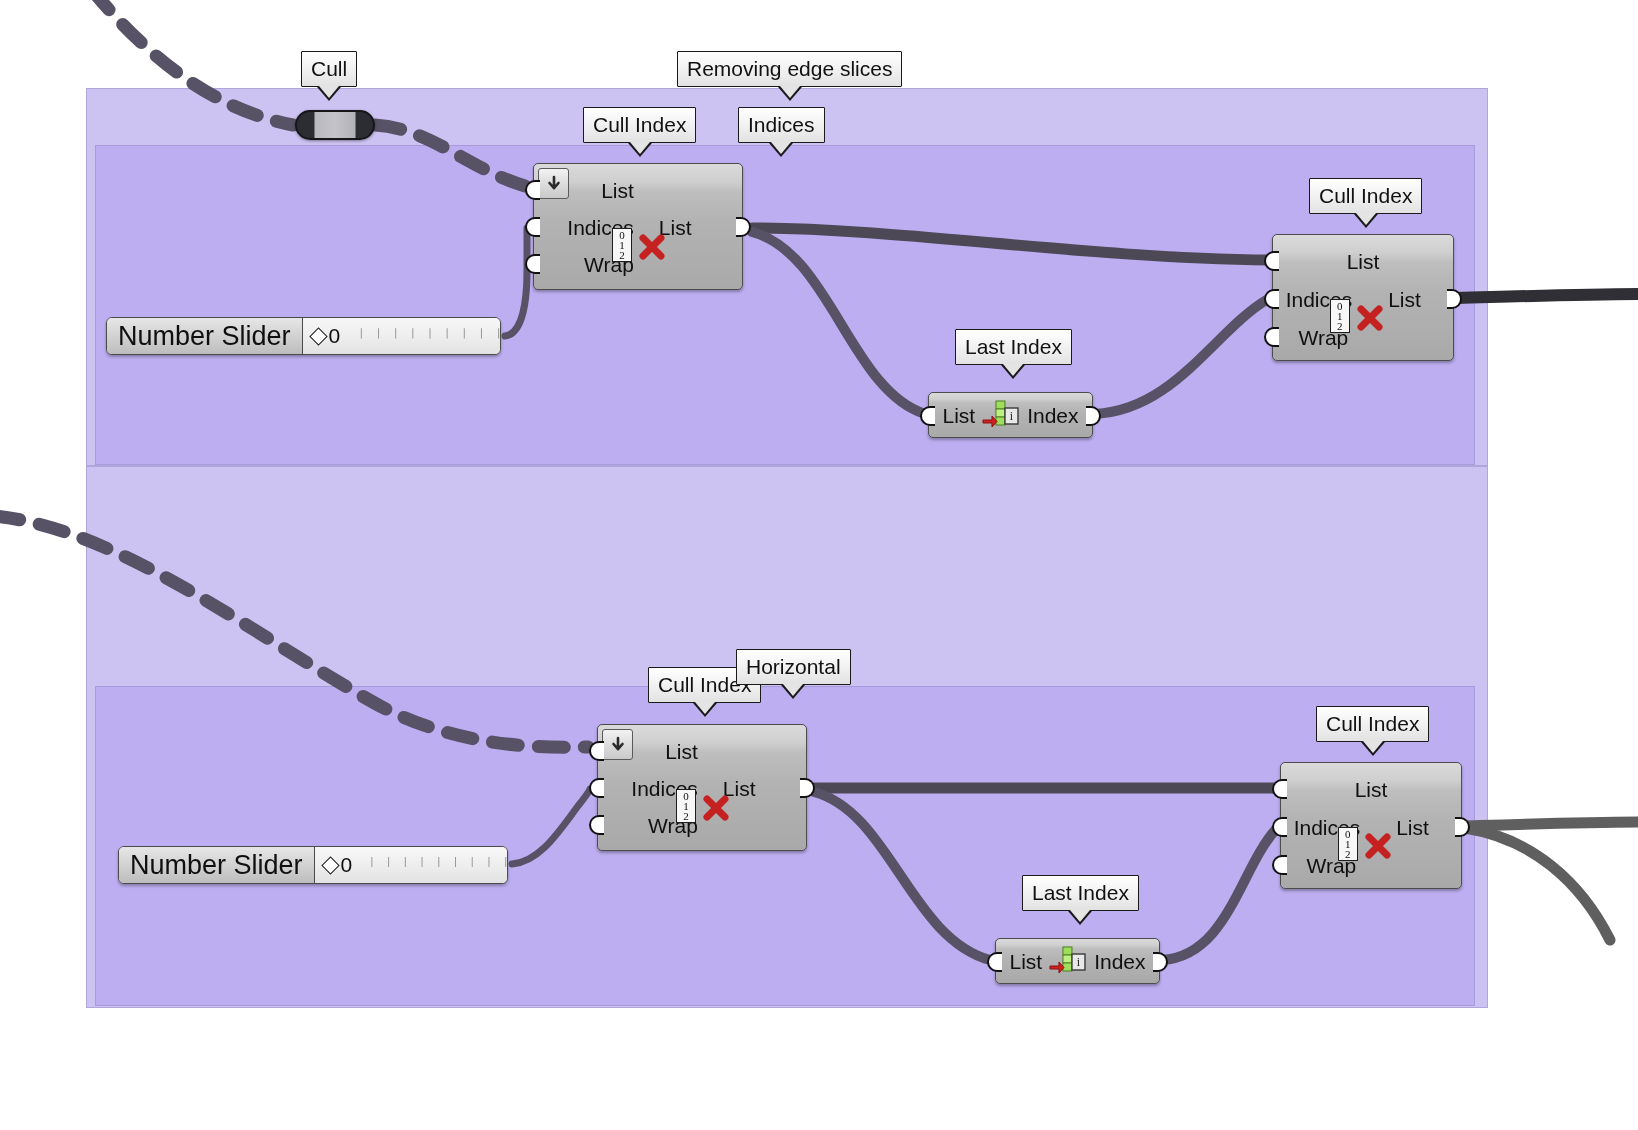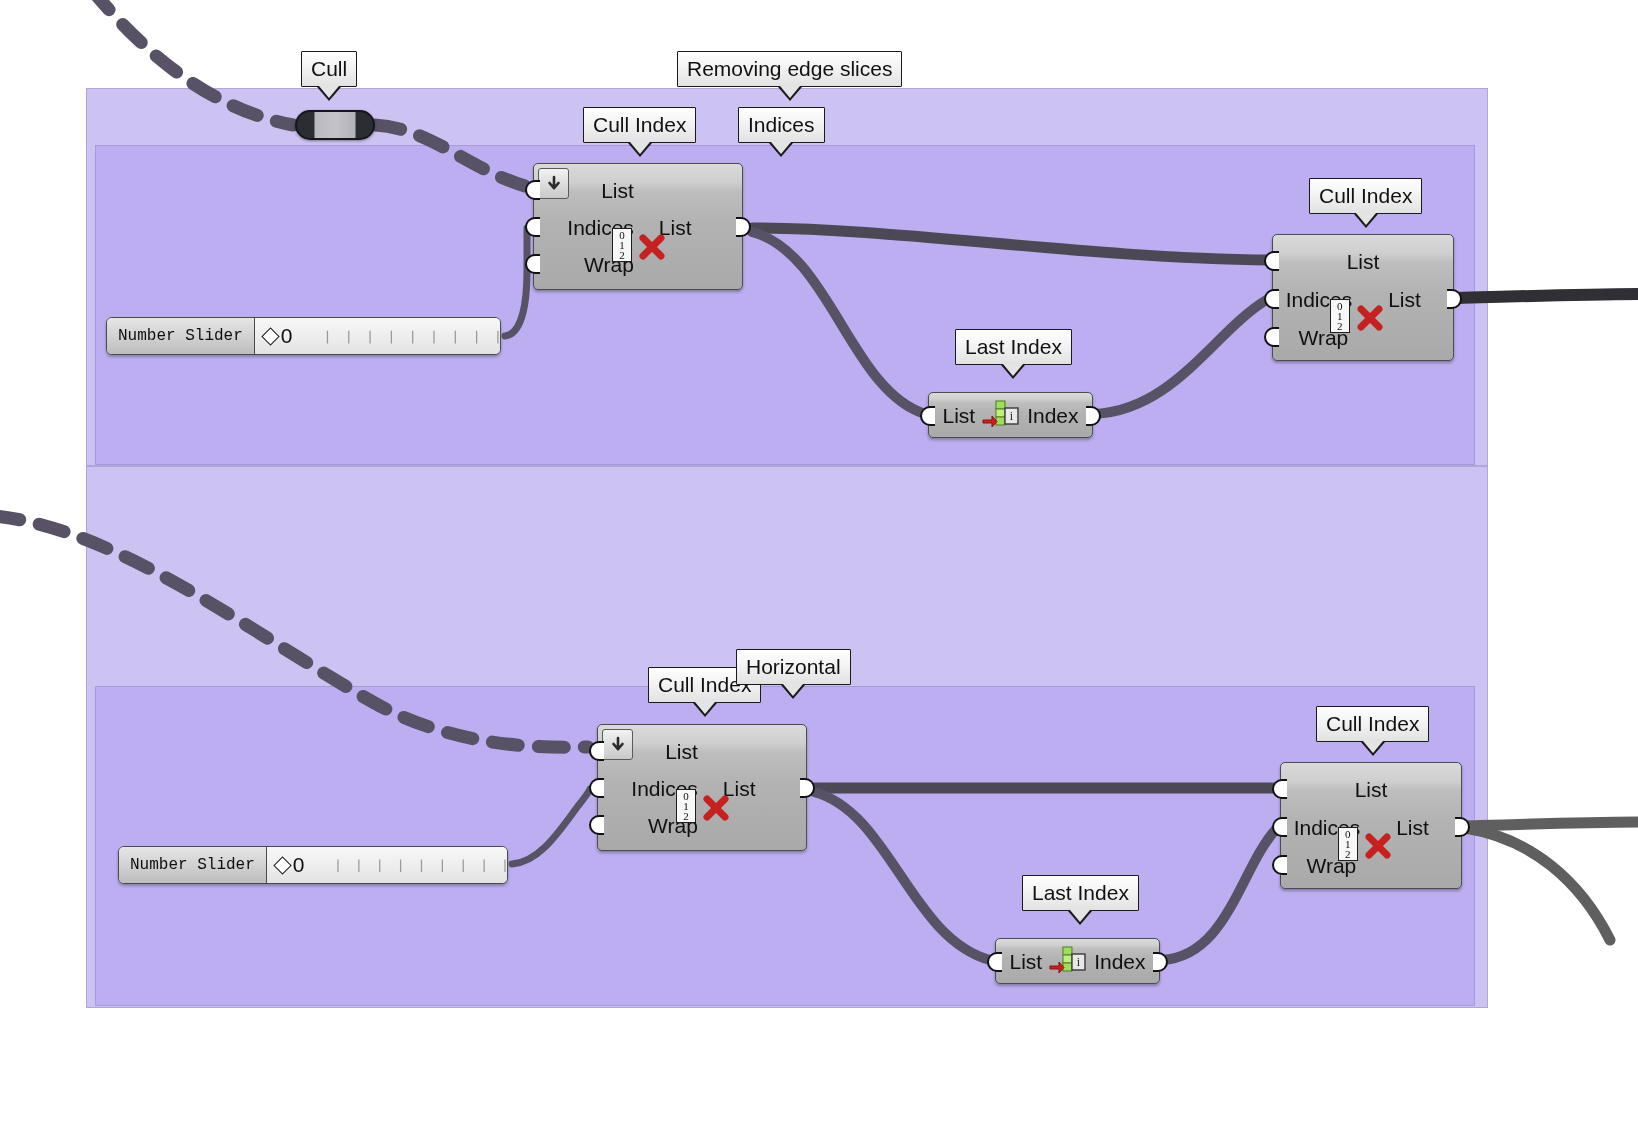--- a/index.html
+++ b/index.html
@@ -199,26 +199,25 @@
     border: 1.6px solid #4a4a4a;
     border-radius: 6px;
     overflow: hidden;
     box-shadow: 0 2px 3px rgba(0,0,0,0.28);
     background: #efefef;
   }
   .slider-name {
     display: flex;
     align-items: center;
     padding: 16px 11px;
-    font-size: 16px;
+    font-size: 27px;
     color: #0f0f0f;
     background: linear-gradient(to bottom, #e6e6e6 0%, #d2d2d2 50%, #bdbdbd 100%);
     border-right: 1.6px solid #4a4a4a;
     white-space: nowrap;
-    font-family: Liberation Mono, monospace;
   }
   .slider-track {
     position: relative;
     flex: 1;
     background: linear-gradient(to bottom, #f7f7f7 0%, #ededed 55%, #e2e2e2 100%);
     display: flex;
     align-items: center;
   }
   .slider-value {
     position: relative;

